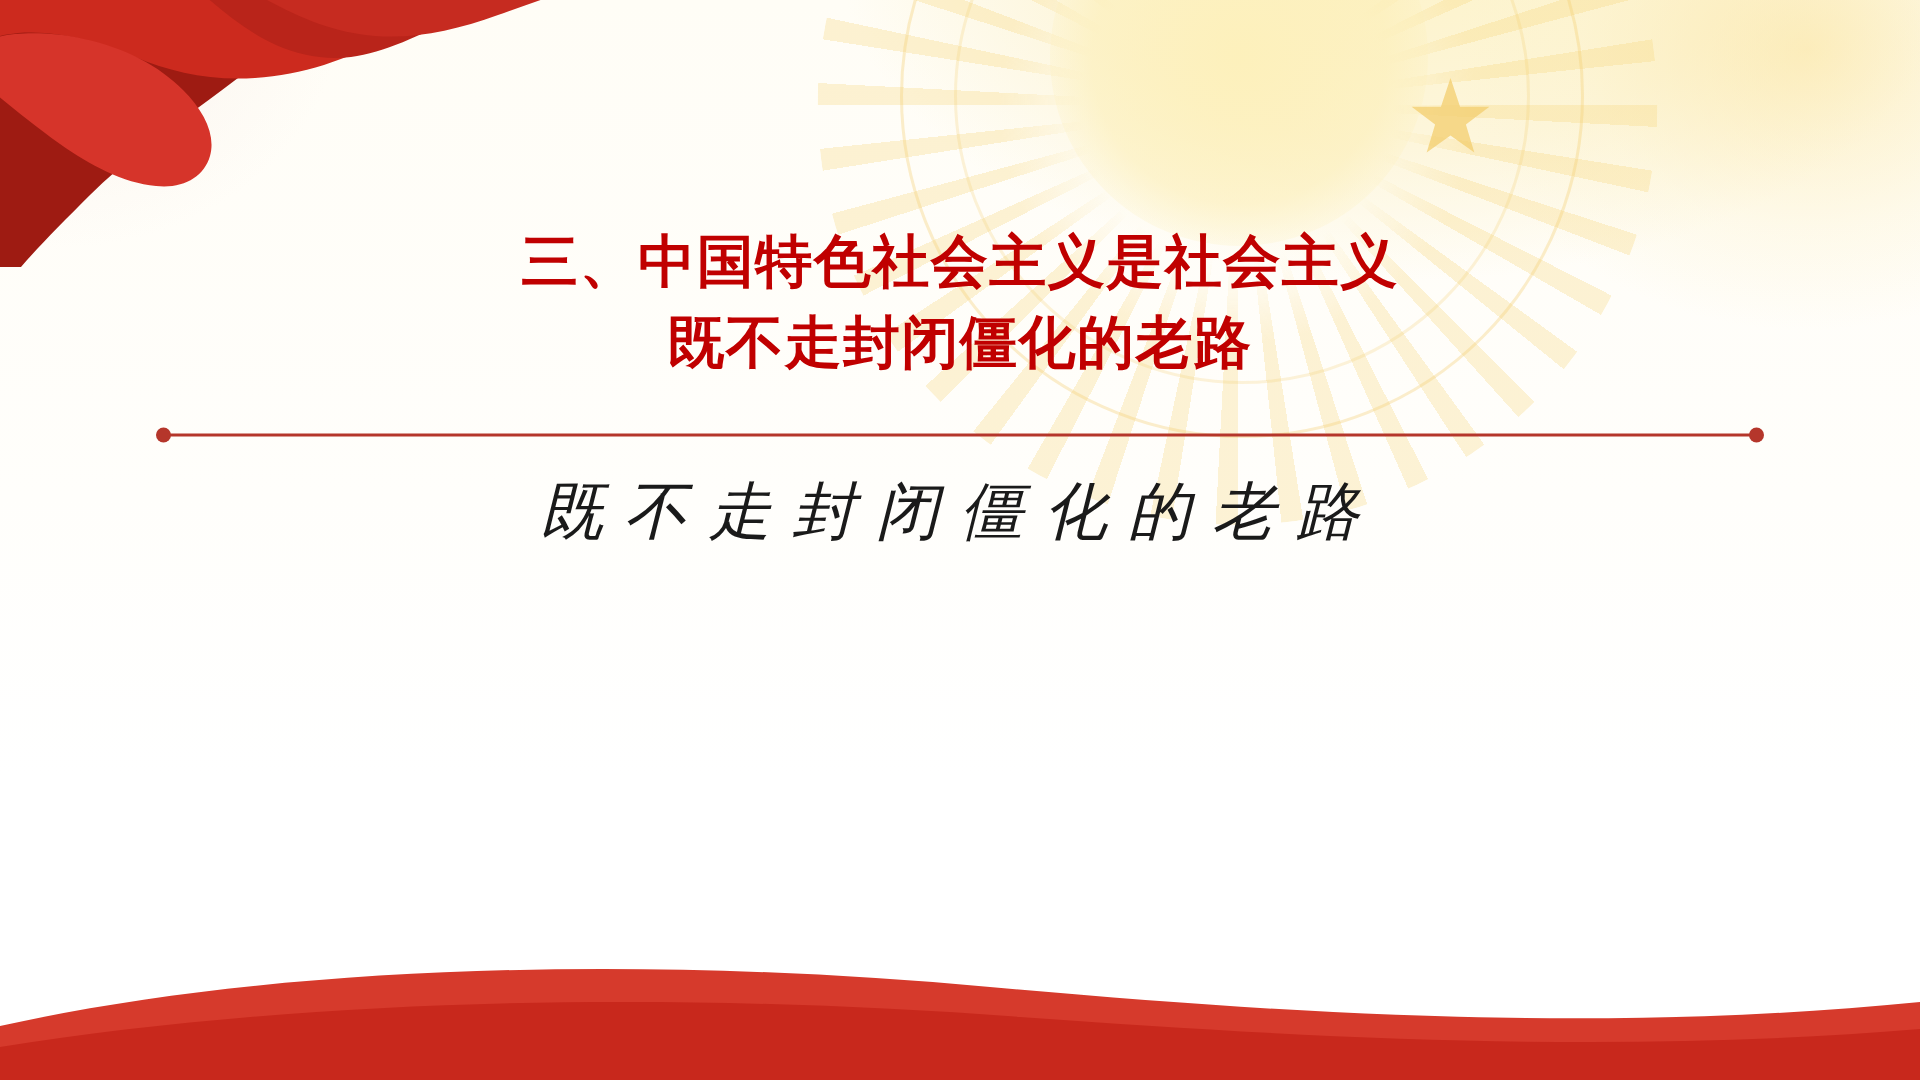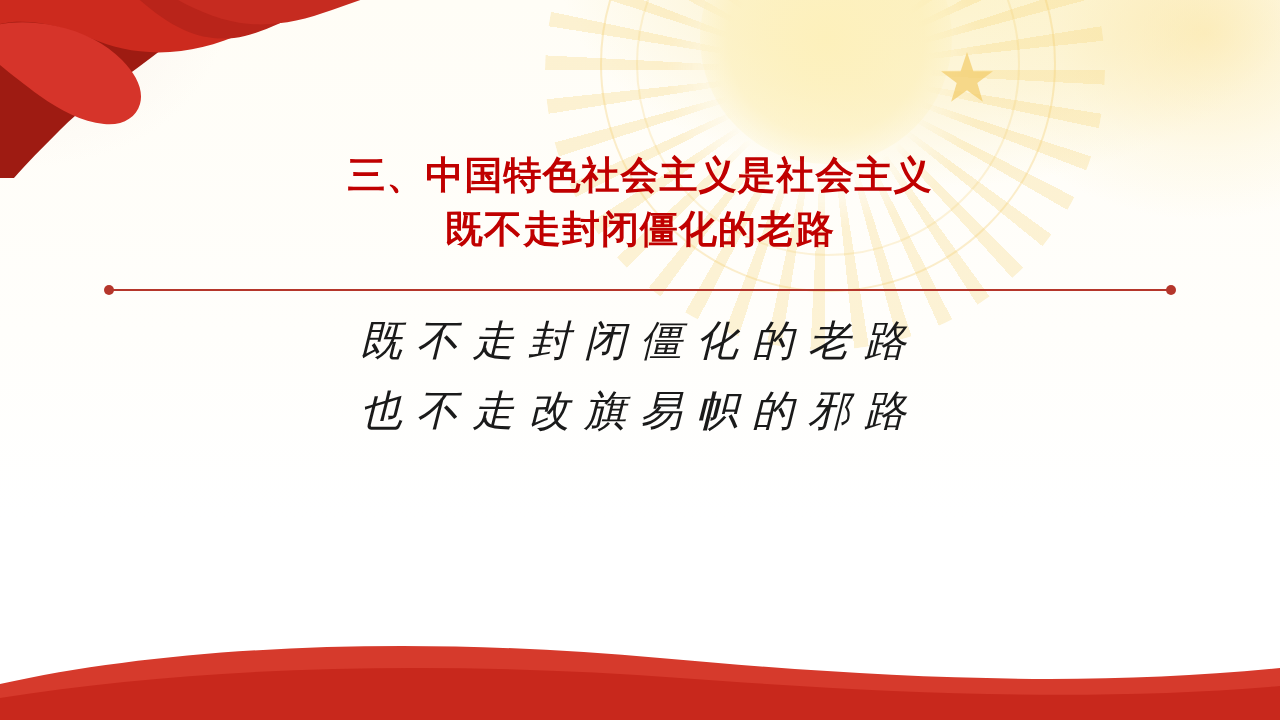--- a/index.html
+++ b/index.html
@@ -219,21 +219,20 @@
   </div>
 
   <div class="divider">
     <div class="dot left"></div>
     <div class="dline"></div>
     <div class="dot right"></div>
   </div>
 
   <div class="body-block">
     <div class="body-line">既不走封闭僵化的老路</div>
-    <div class="body-line">也不走改旗易帜的邪路</div>
   </div>
 
   <div class="wave-bottom">
     <svg viewBox="0 0 1280 110" width="1280" height="110" preserveAspectRatio="none">
       <path d="M0,74 C180,34 420,26 660,48 C880,68 1080,78 1280,58 L1280,110 L0,110 Z" fill="#d63a2c"></path>
       <path d="M0,88 C200,56 440,50 680,68 C900,84 1090,92 1280,76 L1280,110 L0,110 Z" fill="#c8281c"></path>
     </svg>
   </div>
 
 </div>

